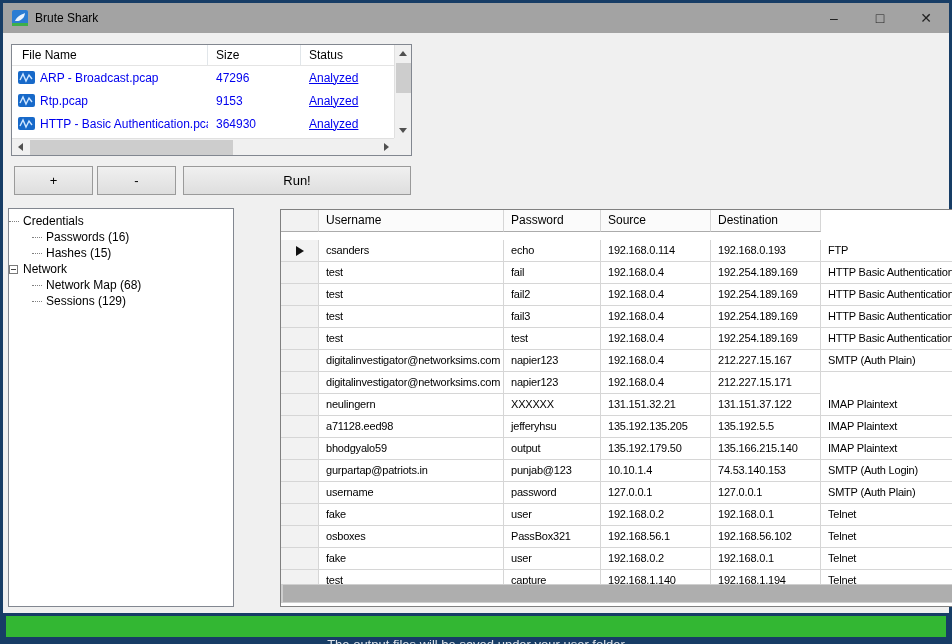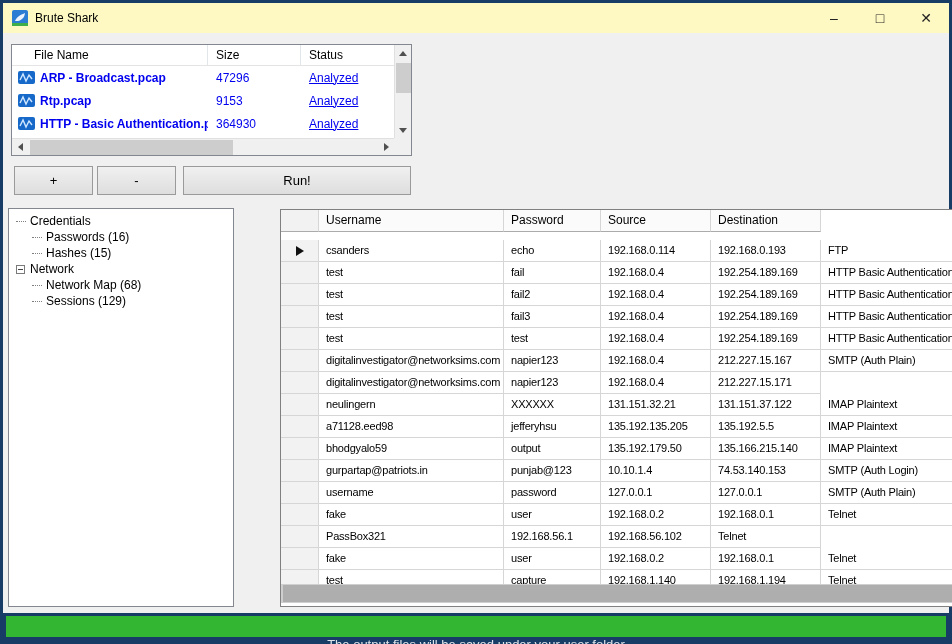--- a/index.html
+++ b/index.html
@@ -6,40 +6,40 @@
     --frame:#173d66;
     --green:#33b733;
     --file-text:#0000EE;
     --grid-line:#d6d6d6;
   }
   *{box-sizing:border-box;}
   body{margin:0;background:#3a3a3a;font-family:"Liberation Sans",sans-serif;}
   .window{position:relative;width:952px;height:644px;background:var(--frame);overflow:hidden;}
 
   
-  .titlebar{position:absolute;left:3px;top:3px;right:3px;height:30px;background:#fef9c3;display:flex;align-items:center;}
+  .titlebar{position:absolute;left:3px;top:3px;right:3px;height:30px;background:#a3a3a3;display:flex;align-items:center;}
   .app-icon{margin-left:9px;width:16px;height:16px;display:inline-flex;}
   .title-text{margin-left:7px;font-size:12px;color:#000;}
   .win-controls{margin-left:auto;display:flex;height:100%;}
   .win-btn{width:46px;height:100%;display:flex;align-items:center;justify-content:center;font-size:14px;color:#222;cursor:default;}
 
   
   .client{position:absolute;left:3px;top:33px;right:3px;bottom:31px;background:#f0f0f0;}
 
   
   .file-panel{position:absolute;left:8px;top:11px;width:401px;height:112px;background:#fff;border:1px solid #828790;}
   .fl-header{display:flex;height:21px;border-bottom:1px solid #e4e4e4;background:#fff;}
   .fl-hcell{font-size:12px;color:#000;line-height:20px;border-right:1px solid #e1e6ea;}
-  .fl-hcell.c0{width:196px;padding-left:22px;}
+  .fl-hcell.c0{width:196px;padding-left:10px;}
   .fl-hcell.c1{width:93px;padding-left:8px;}
   .fl-hcell.c2{flex:1;padding-left:8px;border-right:none;}
   .fl-body{position:absolute;left:0;top:21px;right:17px;bottom:17px;overflow:hidden;}
   .fl-row{display:flex;height:23px;align-items:center;}
   .fl-cell{overflow:hidden;white-space:nowrap;}
-  .fl-cell.c0{width:196px;display:flex;align-items:center;gap:5px;padding-left:6px;font-weight:bold;}
+  .fl-cell.c0{width:196px;display:flex;align-items:center;gap:5px;padding-left:6px;}
   .fl-cell.c1{width:93px;padding-left:8px;}
   .fl-cell.c2{flex:1;padding-left:8px;text-decoration:underline;}
   .fl-text{color:var(--file-text);font-size:12px;}
   .pcap-icon{display:inline-flex;flex:0 0 auto;}
 
   
   .vscroll{position:absolute;top:0;right:0;bottom:17px;width:17px;background:#f0f0f0;border-left:1px solid #e0e0e0;}
   .hscroll{position:absolute;left:0;right:17px;bottom:0;height:17px;background:#f0f0f0;border-top:1px solid #e0e0e0;display:flex;align-items:center;}
   .sb-corner{position:absolute;right:0;bottom:0;width:17px;height:17px;background:#f0f0f0;}
   .sb-btn{width:16px;height:16px;display:flex;align-items:center;justify-content:center;flex:0 0 auto;}
@@ -57,21 +57,21 @@
 
   
   .btn{position:absolute;height:29px;background:linear-gradient(#f0f0f0,#dedede);border:1px solid #9a9a9a;font-family:"Liberation Sans",sans-serif;font-size:13px;color:#000;padding:0;}
   .btn-add{left:11px;top:133px;width:79px;}
   .btn-remove{left:94px;top:133px;width:79px;}
   .btn-run{left:180px;top:133px;width:228px;}
 
   
   .tree-panel{position:absolute;left:5px;top:175px;width:226px;height:399px;background:#fff;border:1px solid #828790;padding-top:4px;}
   .tree-row{display:flex;align-items:center;height:16px;}
-  .tree-row.lvl0{padding-left:7px;}
+  .tree-row.lvl0{}
   .tree-row.lvl1{padding-left:23px;}
   .tree-dash{width:10px;border-top:1px dotted #808080;margin-right:4px;flex:0 0 auto;}
   .tree-box{width:9px;height:9px;border:1px solid #7a7a7a;background:#fff;margin-right:5px;position:relative;flex:0 0 auto;}
   .tree-box::after{content:'';position:absolute;left:1px;right:1px;top:3px;height:1px;background:#444;}
   .tree-label{font-size:12px;color:#000;white-space:nowrap;}
 
   
   .grid-panel{position:absolute;left:237px;top:176px;width:705px;height:398px;background:#fff;border:1px solid #808080;margin-left:40px;}
   .grid-cols{display:grid;grid-template-columns:38px 185px 97px 110px 110px 1fr;}
   .grid-header{position:absolute;left:0;top:0;right:0;height:22px;}
@@ -324,20 +324,21 @@
           <div class="grid-row grid-cols">
             <div class="g-cell rh"></div>
             <div class="g-cell">fake</div>
             <div class="g-cell">user</div>
             <div class="g-cell">192.168.0.2</div>
             <div class="g-cell">192.168.0.1</div>
             <div class="g-cell">Telnet</div>
           </div>
           <div class="grid-row grid-cols">
             <div class="g-cell rh"></div>
+            <div class="g-cell">osboxes</div>
             <div class="g-cell">PassBox321</div>
             <div class="g-cell">192.168.56.1</div>
             <div class="g-cell">192.168.56.102</div>
             <div class="g-cell">Telnet</div>
           </div>
           <div class="grid-row grid-cols">
             <div class="g-cell rh"></div>
             <div class="g-cell">fake</div>
             <div class="g-cell">user</div>
             <div class="g-cell">192.168.0.2</div>

